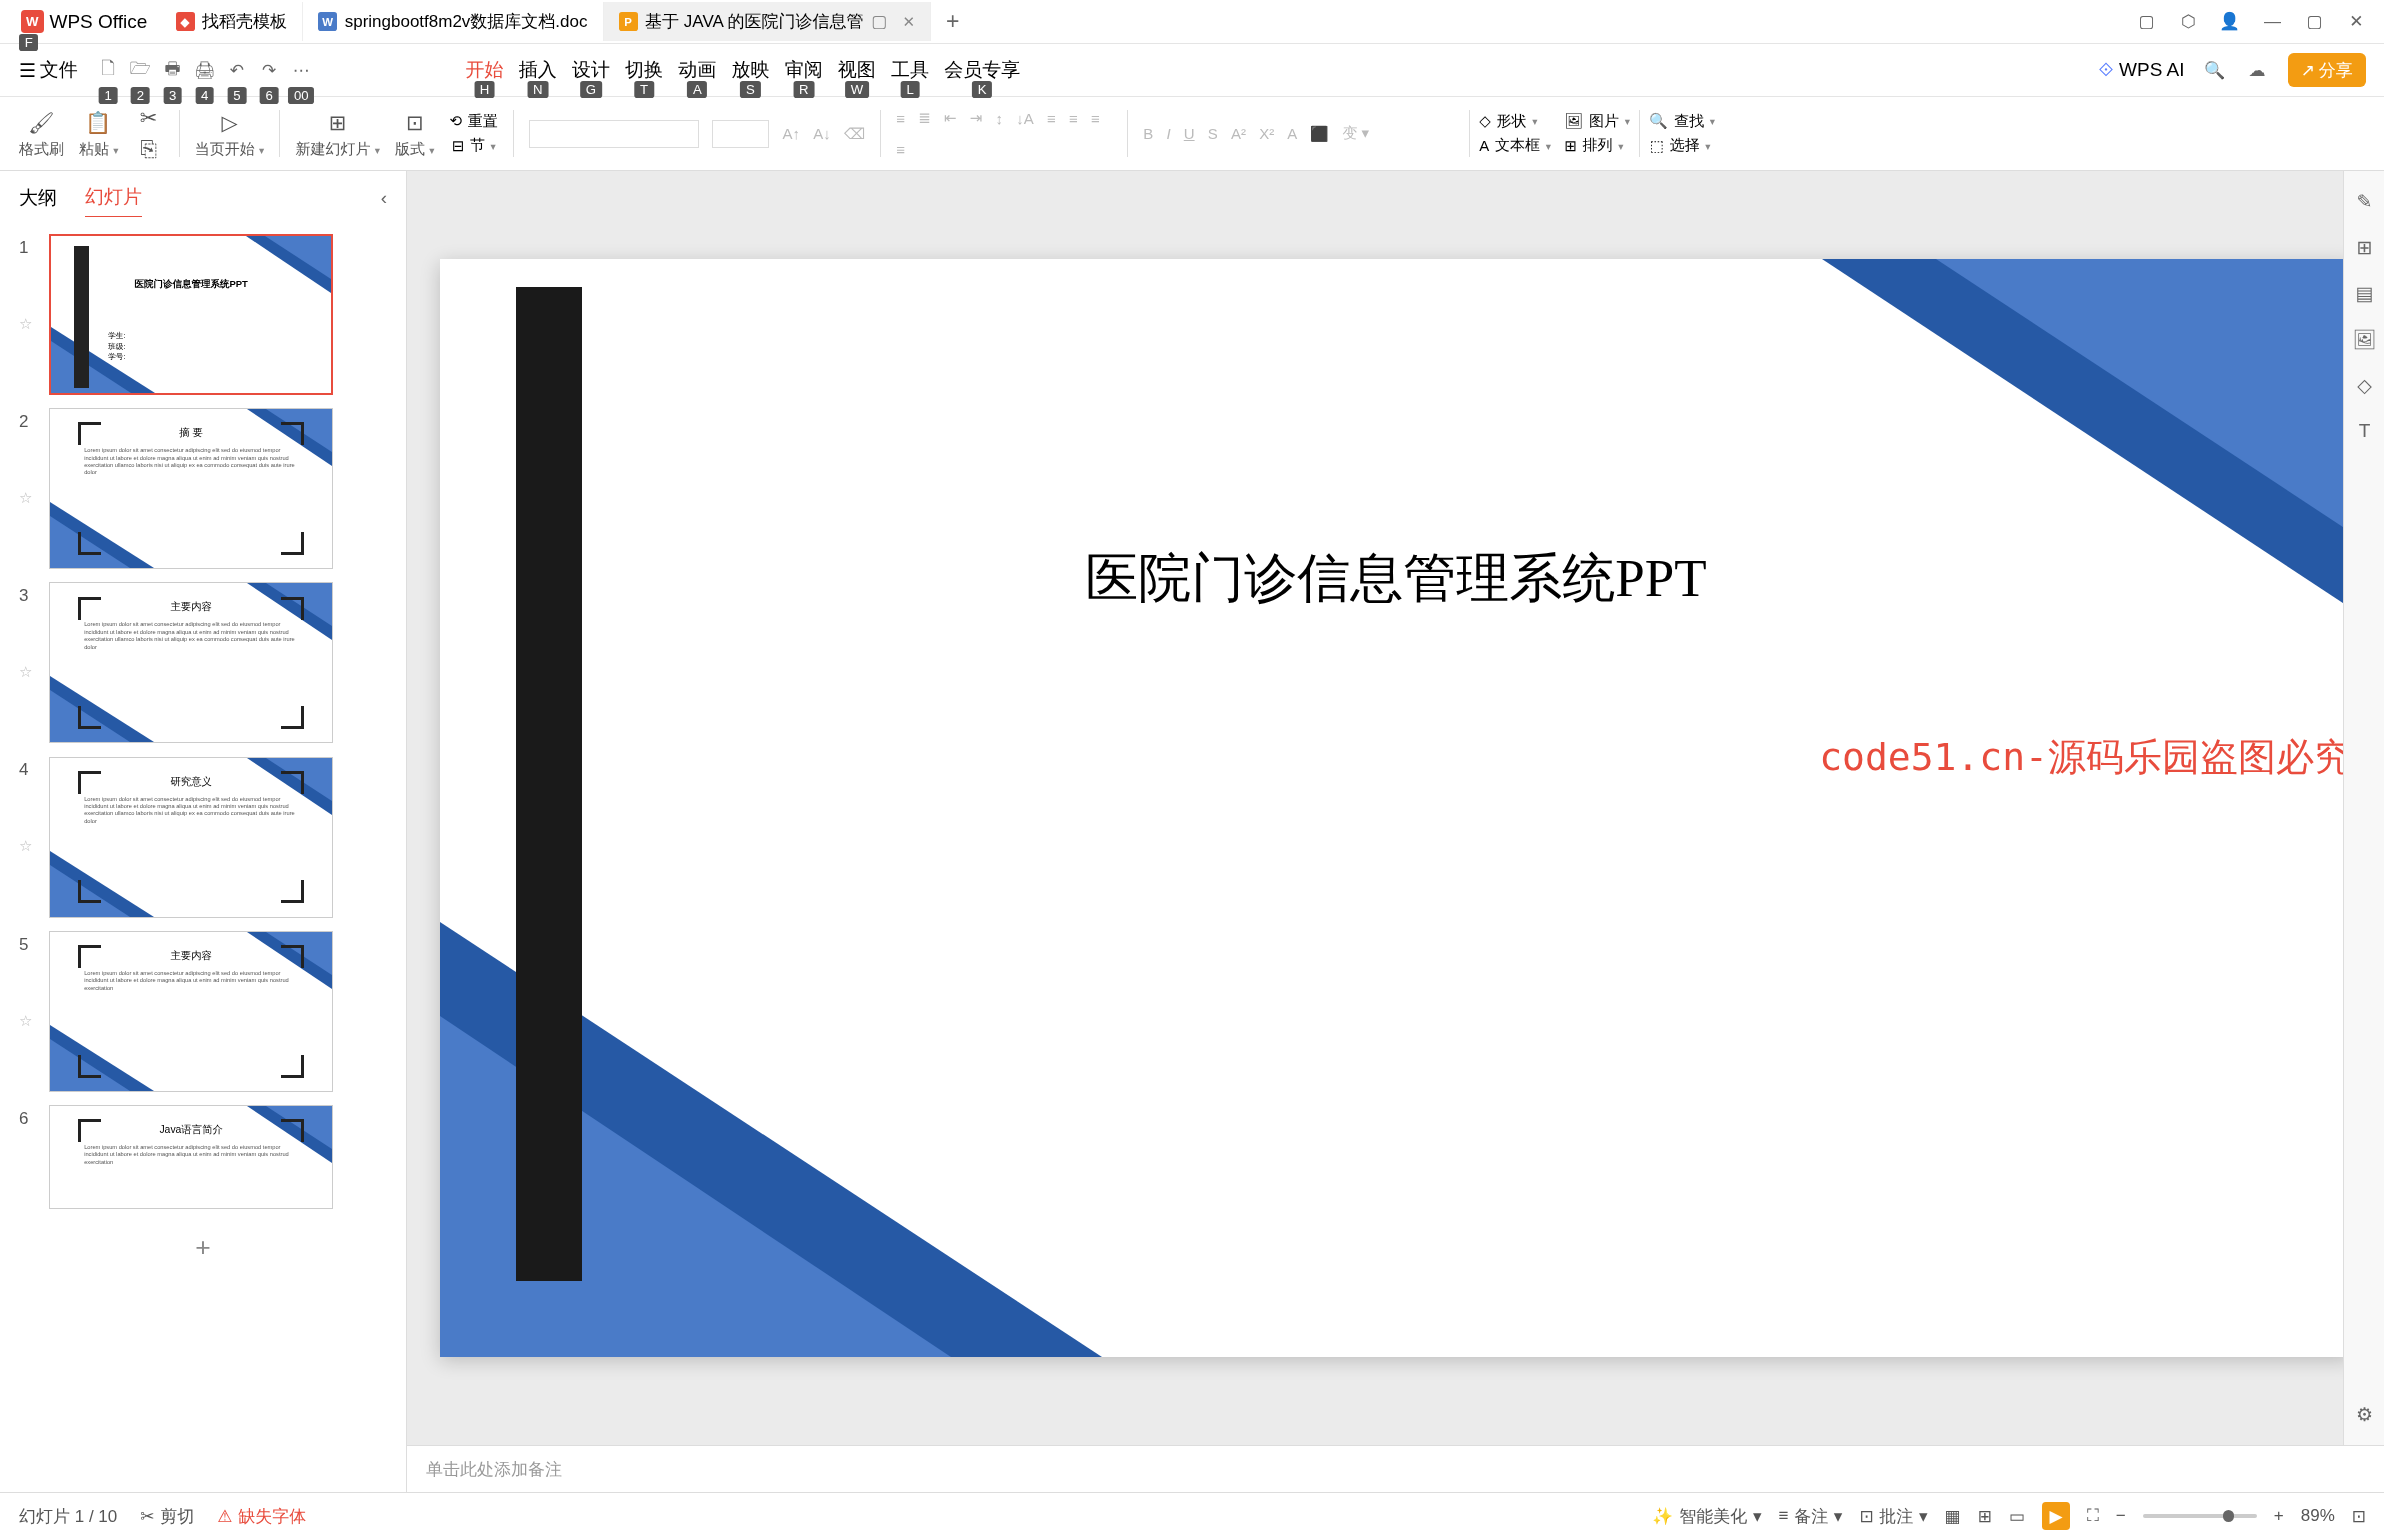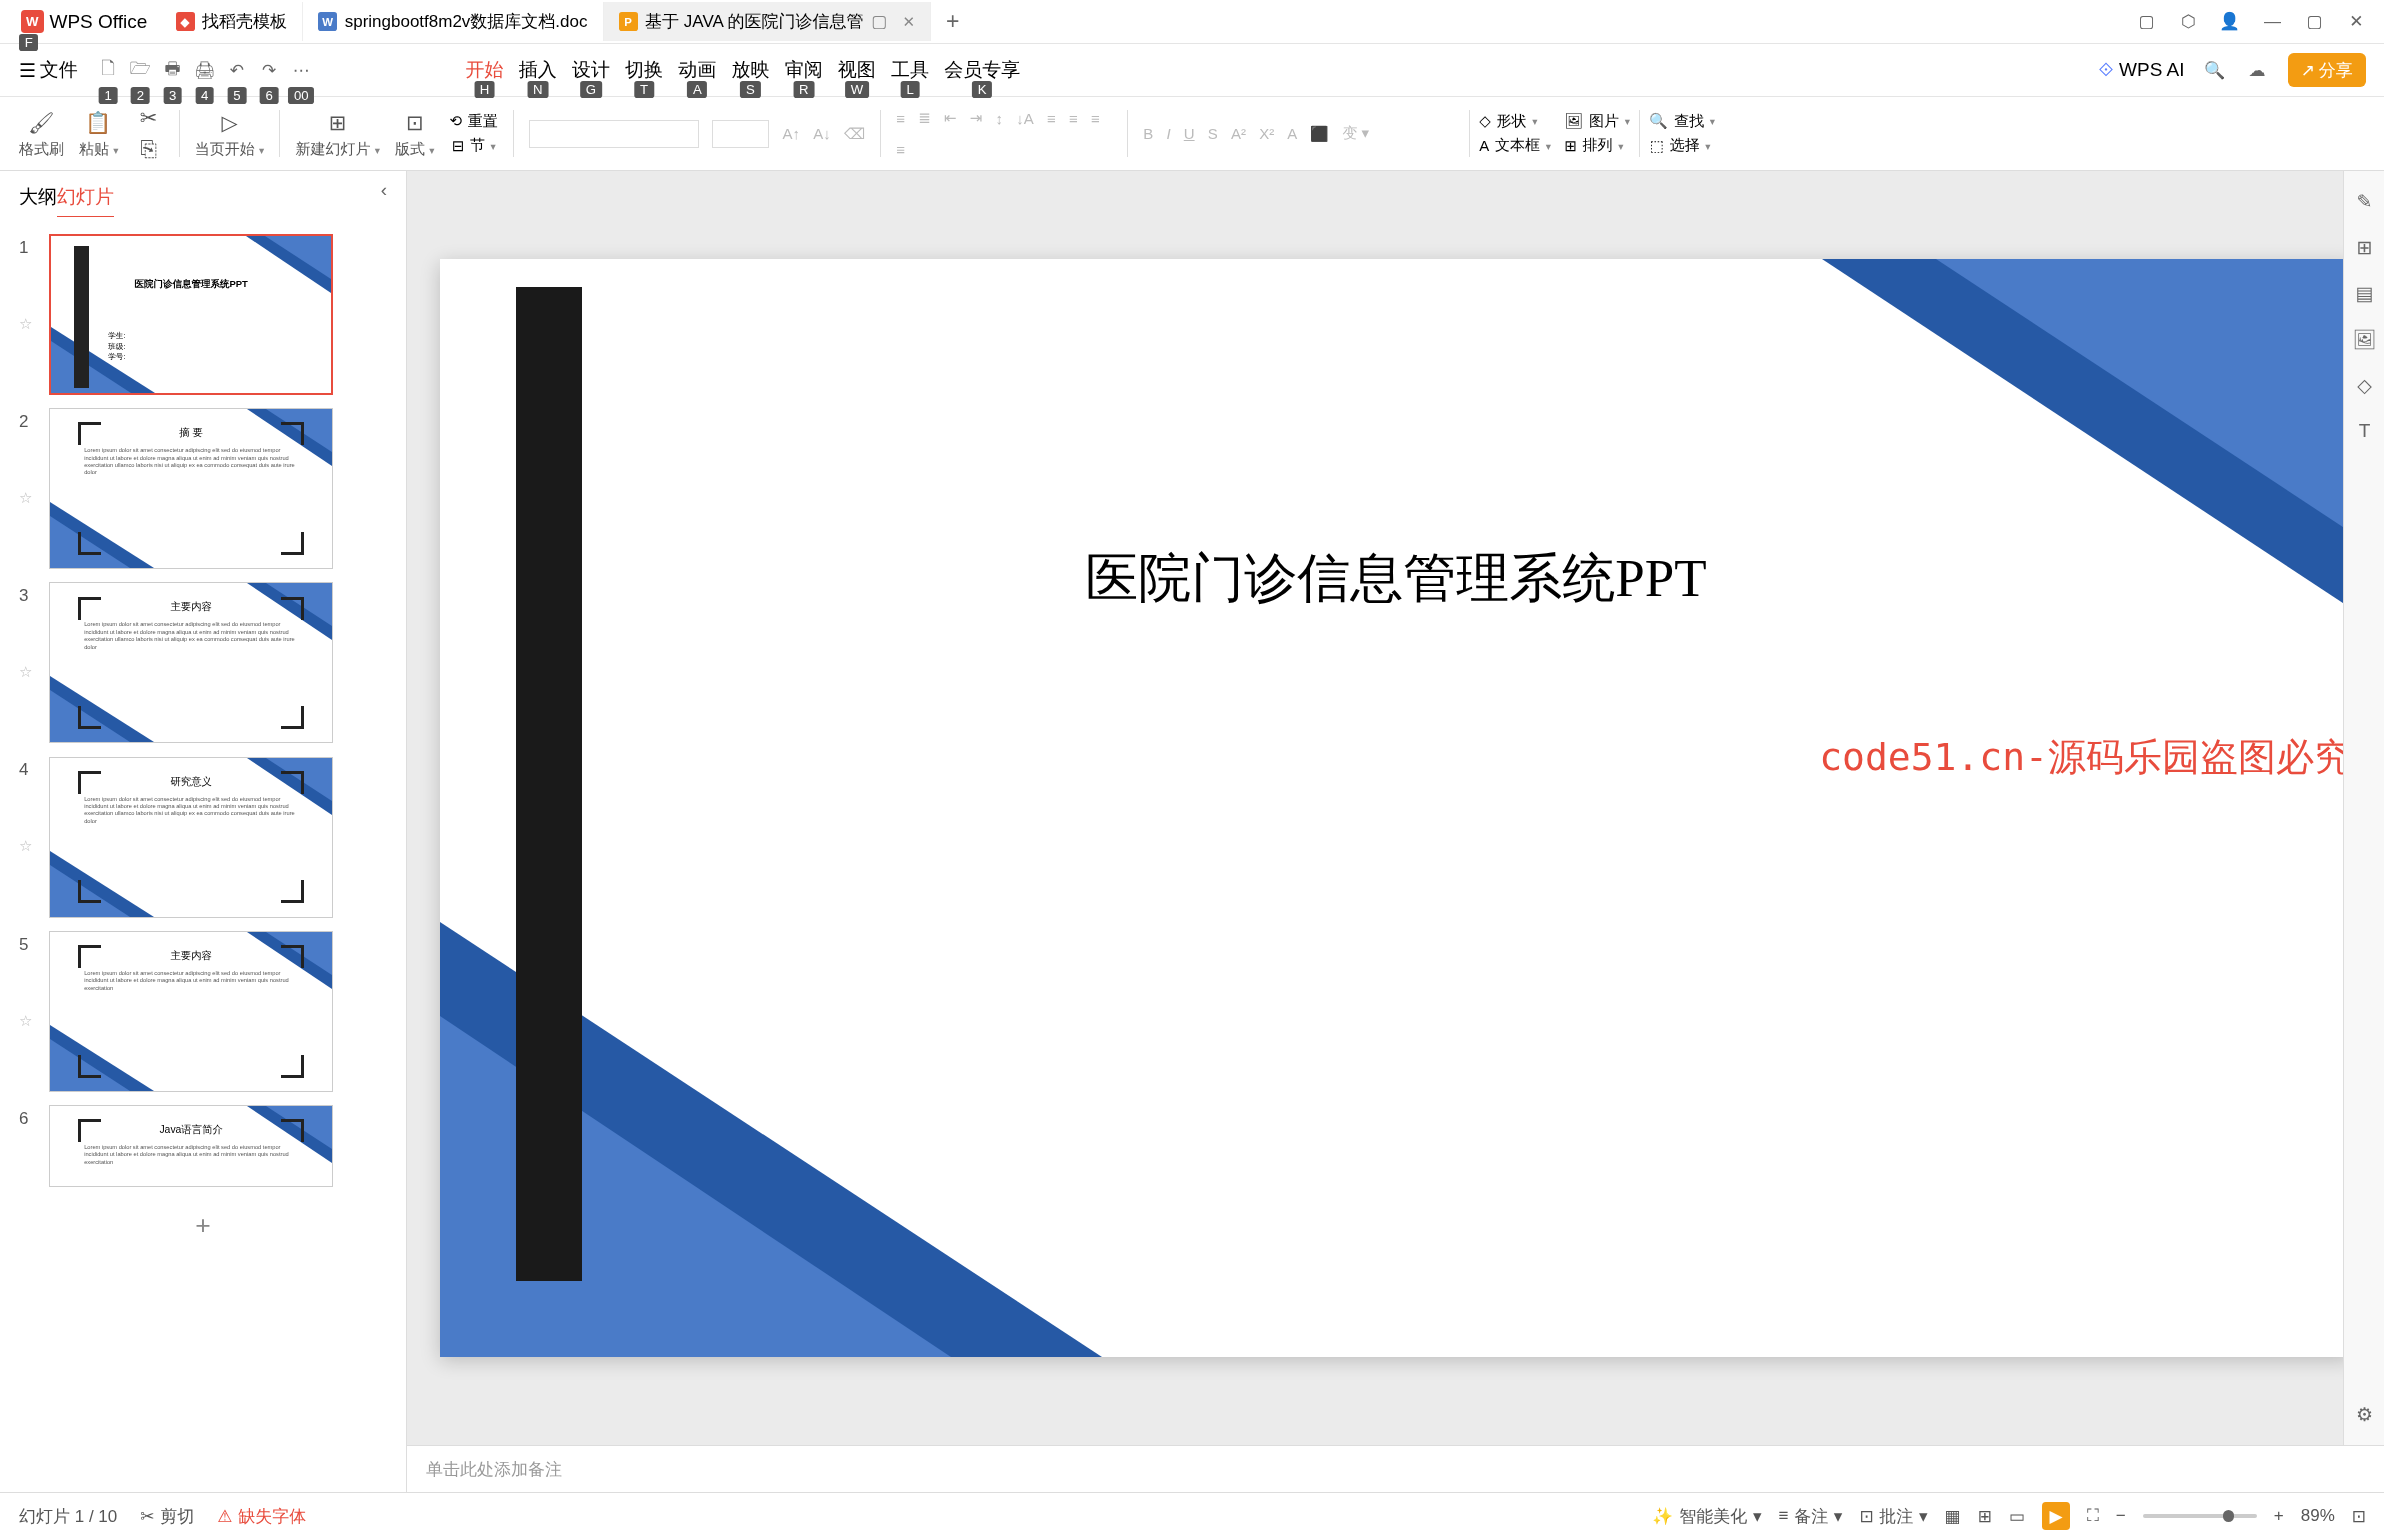--- a/index.html
+++ b/index.html
@@ -27,21 +27,21 @@
 .share-btn{background:#f39c12;color:#fff;padding:5.7px 13.2px;border-radius:5.7px;font-size:17px;display:flex;align-items:center;gap:3.8px;cursor:pointer}
 .toolbar{height:74px;background:#fff;display:flex;align-items:center;padding:0 13.2px;gap:3.8px;border-bottom:0.9px solid #ddd}
 .tool-group{display:flex;flex-direction:column;align-items:center;gap:1.9px;padding:0 5.7px}
 .tool-group-h{display:flex;align-items:center;gap:9.5px;padding:0 5.7px}
 .tool-icon{width:30px;height:30px;display:flex;align-items:center;justify-content:center;font-size:21px;color:#555;cursor:pointer}
 .tool-label{font-size:15px;color:#555}
 .tool-divider{width:0.9px;height:47px;background:#ddd;margin:0 5.7px}
 .tool-dd{font-size:10.4px;color:#888}
 .content{display:flex;height:1321px}
 .sidebar{width:407px;background:#fff;display:flex;flex-direction:column;border-right:0.9px solid #ddd}
-.sidebar-tabs{display:flex;padding:7.6px 19px;font-size:19px;position:relative}
+.sidebar-tabs{display:flex;align-items:center;padding:7.6px 19px;gap:28px;font-size:19px;position:relative}
 .sidebar-tab{cursor:pointer;padding:5.7px 0}
 .sidebar-tab.active{color:#e84c3d;border-bottom:1.9px solid #e84c3d}
 .sidebar-collapse{margin-left:auto;font-size:19px;color:#666;cursor:pointer}
 .thumbs{flex:1;overflow-y:auto;padding:9.5px 19px}
 .thumb-item{display:flex;gap:13.2px;margin-bottom:13.2px;align-items:flex-start}
 .thumb-num{font-size:17px;color:#555;width:17px;padding-top:3.8px}
 .thumb-star{font-size:15px;color:#bbb;width:17px;margin-top:57px}
 .thumb-img{width:284px;height:161px;background:#fff;border:0.9px solid #ccc;position:relative;overflow:hidden;cursor:pointer}
 .thumb-img.selected{border:2.8px solid #e84c3d}
 .thumb-tri-tl{position:absolute;top:0;right:0;width:0;height:0;border-left:85px solid transparent;border-top:57px solid #2659a5}
@@ -333,21 +333,21 @@
             <div class="thumb-corner-br"></div>
           <div class="thumb-heading">主要内容</div>
           <div class="thumb-text">Lorem ipsum dolor sit amet consectetur adipiscing elit sed do eiusmod tempor incididunt ut labore et dolore magna aliqua ut enim ad minim veniam quis nostrud exercitation</div>
         </div>
       </div>
 
       <div class="thumb-item">
         <div>
             <div class="thumb-num">6</div>
           </div>
-        <div class="thumb-img" style="height:82px">
+        <div class="thumb-img" style="height:104px">
           <div class="thumb-tri-tl"></div>
             <div class="thumb-tri-tl2"></div>
           <div class="thumb-corner-tl"></div>
             <div class="thumb-corner-tr"></div>
           <div class="thumb-heading">Java语言简介</div>
           <div class="thumb-text">Lorem ipsum dolor sit amet consectetur adipiscing elit sed do eiusmod tempor incididunt ut labore et dolore magna aliqua ut enim ad minim veniam quis nostrud exercitation</div>
         </div>
       </div>
 
       <div class="thumb-add">+</div>

